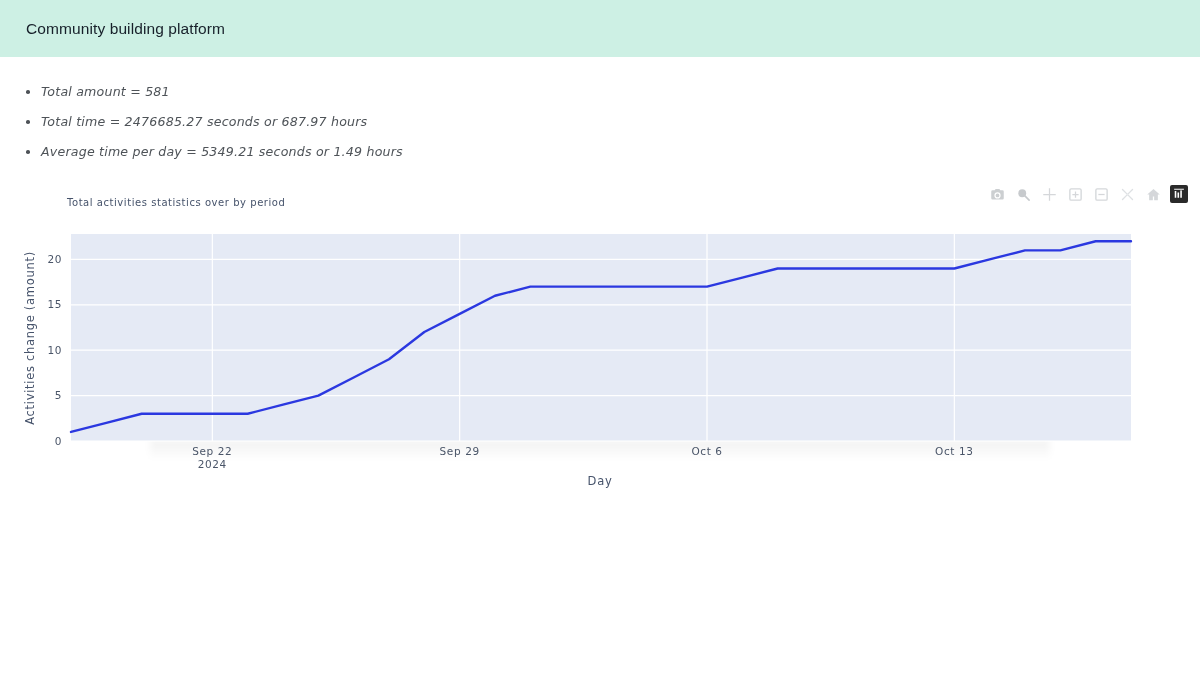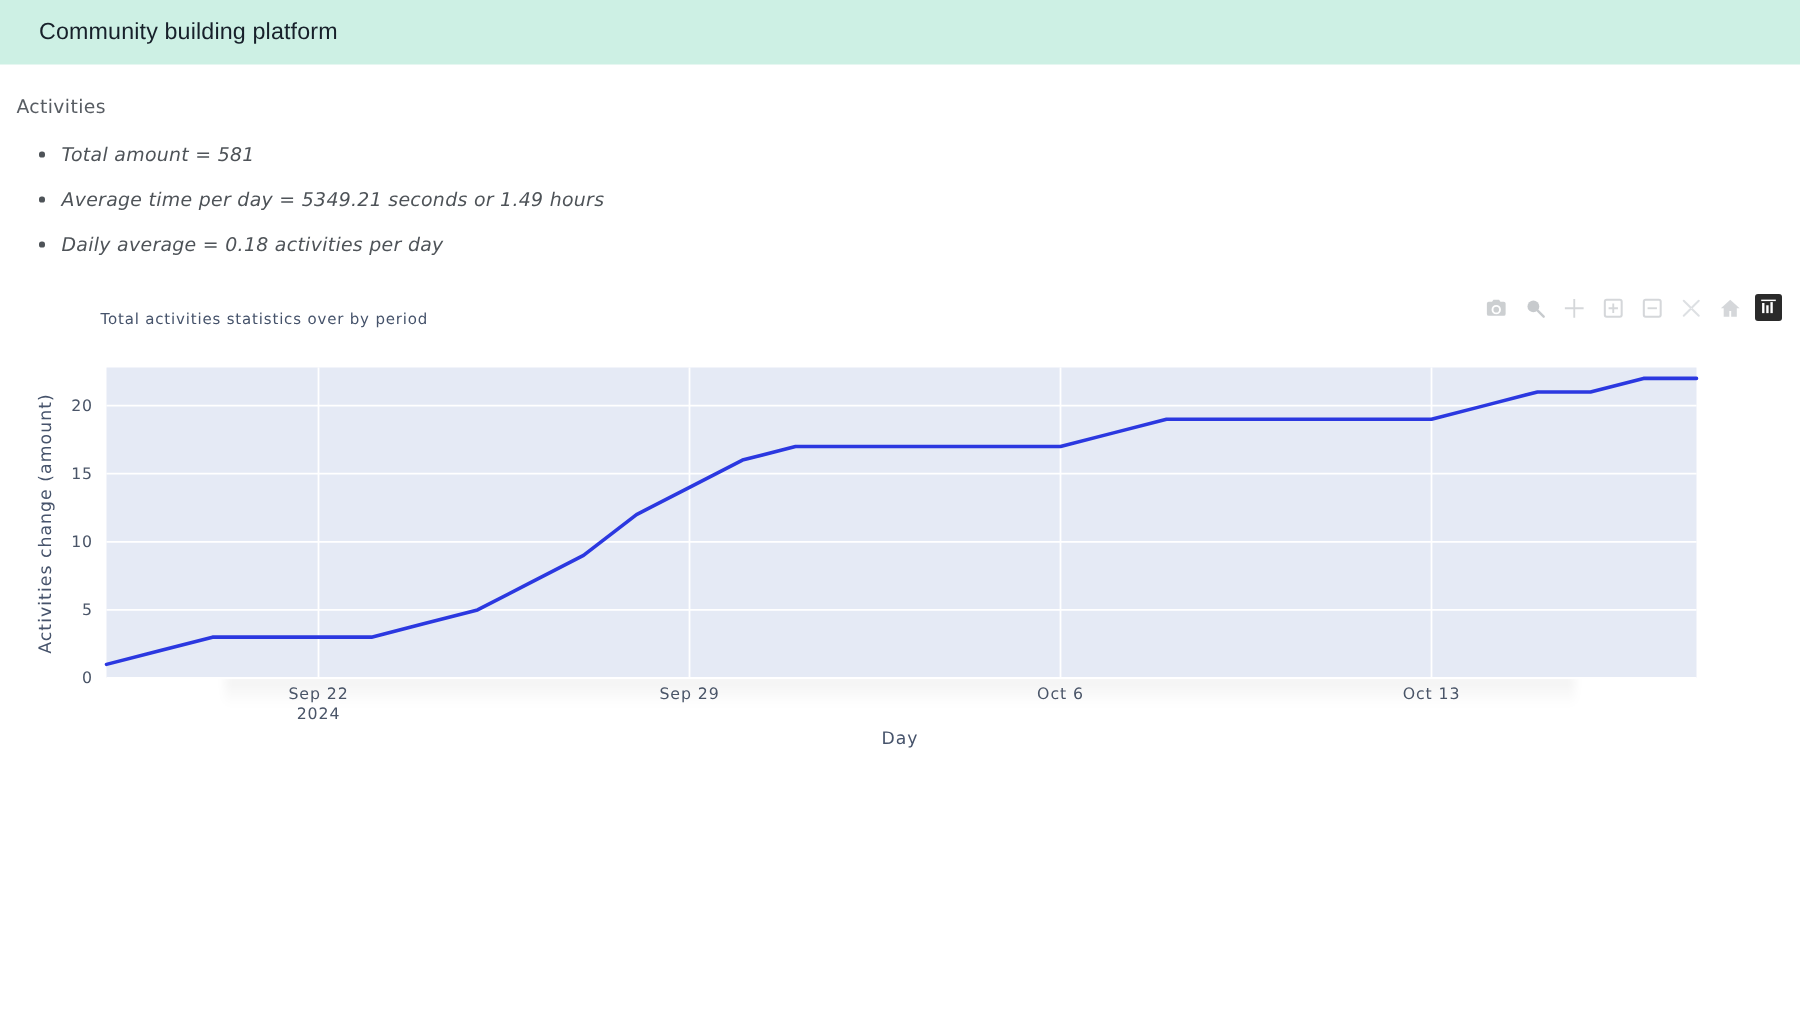--- a/index.html
+++ b/index.html
@@ -7,21 +7,21 @@
   html, body {
     margin: 0; padding: 0;
     width: 1200px; height: 675px;
     background: #ffffff;
     font-family: "DejaVu Sans", "Liberation Sans", sans-serif;
     overflow: hidden;
   }
 
   
   #app-header {
-    height: 43px;
+    height: 57px;
     background: #cdf0e4;
     display: flex;
     align-items: center;
     padding-left: 26px;
   }
   #app-title {
     font-size: 15.5px;
     color: #17202a;
     font-family: "Liberation Sans", sans-serif;
     letter-spacing: .1px;
@@ -131,25 +131,24 @@
   }
 </style>
 </head>
 <body>
 
 <div id="app-header">
   <div id="app-title">Community building platform</div>
 </div>
 
 <section id="stats-section">
-  <div id="stats-heading">Activities</div>
   <ul id="stats-list">
     <li>Total amount = 581</li>
+    <li>Total time = 2476685.27 seconds or 687.97 hours</li>
     <li>Average time per day = 5349.21 seconds or 1.49 hours</li>
-    <li>Daily average = 0.18 activities per day</li>
   </ul>
 </section>
 
 <div id="plot-card">
 
   <div id="modebar">
     <div class="modebar-btn">
       <svg viewBox="0 0 24 24" width="15" height="15" fill="#a3a8ad">
         <path d="M9 3L7.5 5H4a2 2 0 0 0-2 2v11a2 2 0 0 0 2 2h16a2 2 0 0 0 2-2V7a2 2 0 0 0-2-2h-3.5L15 3H9zm3 5.5A5 5 0 1 1 12 18.5a5 5 0 0 1 0-10zm0 2a3 3 0 1 0 0 6 3 3 0 0 0 0-6z"></path>
       </svg>

